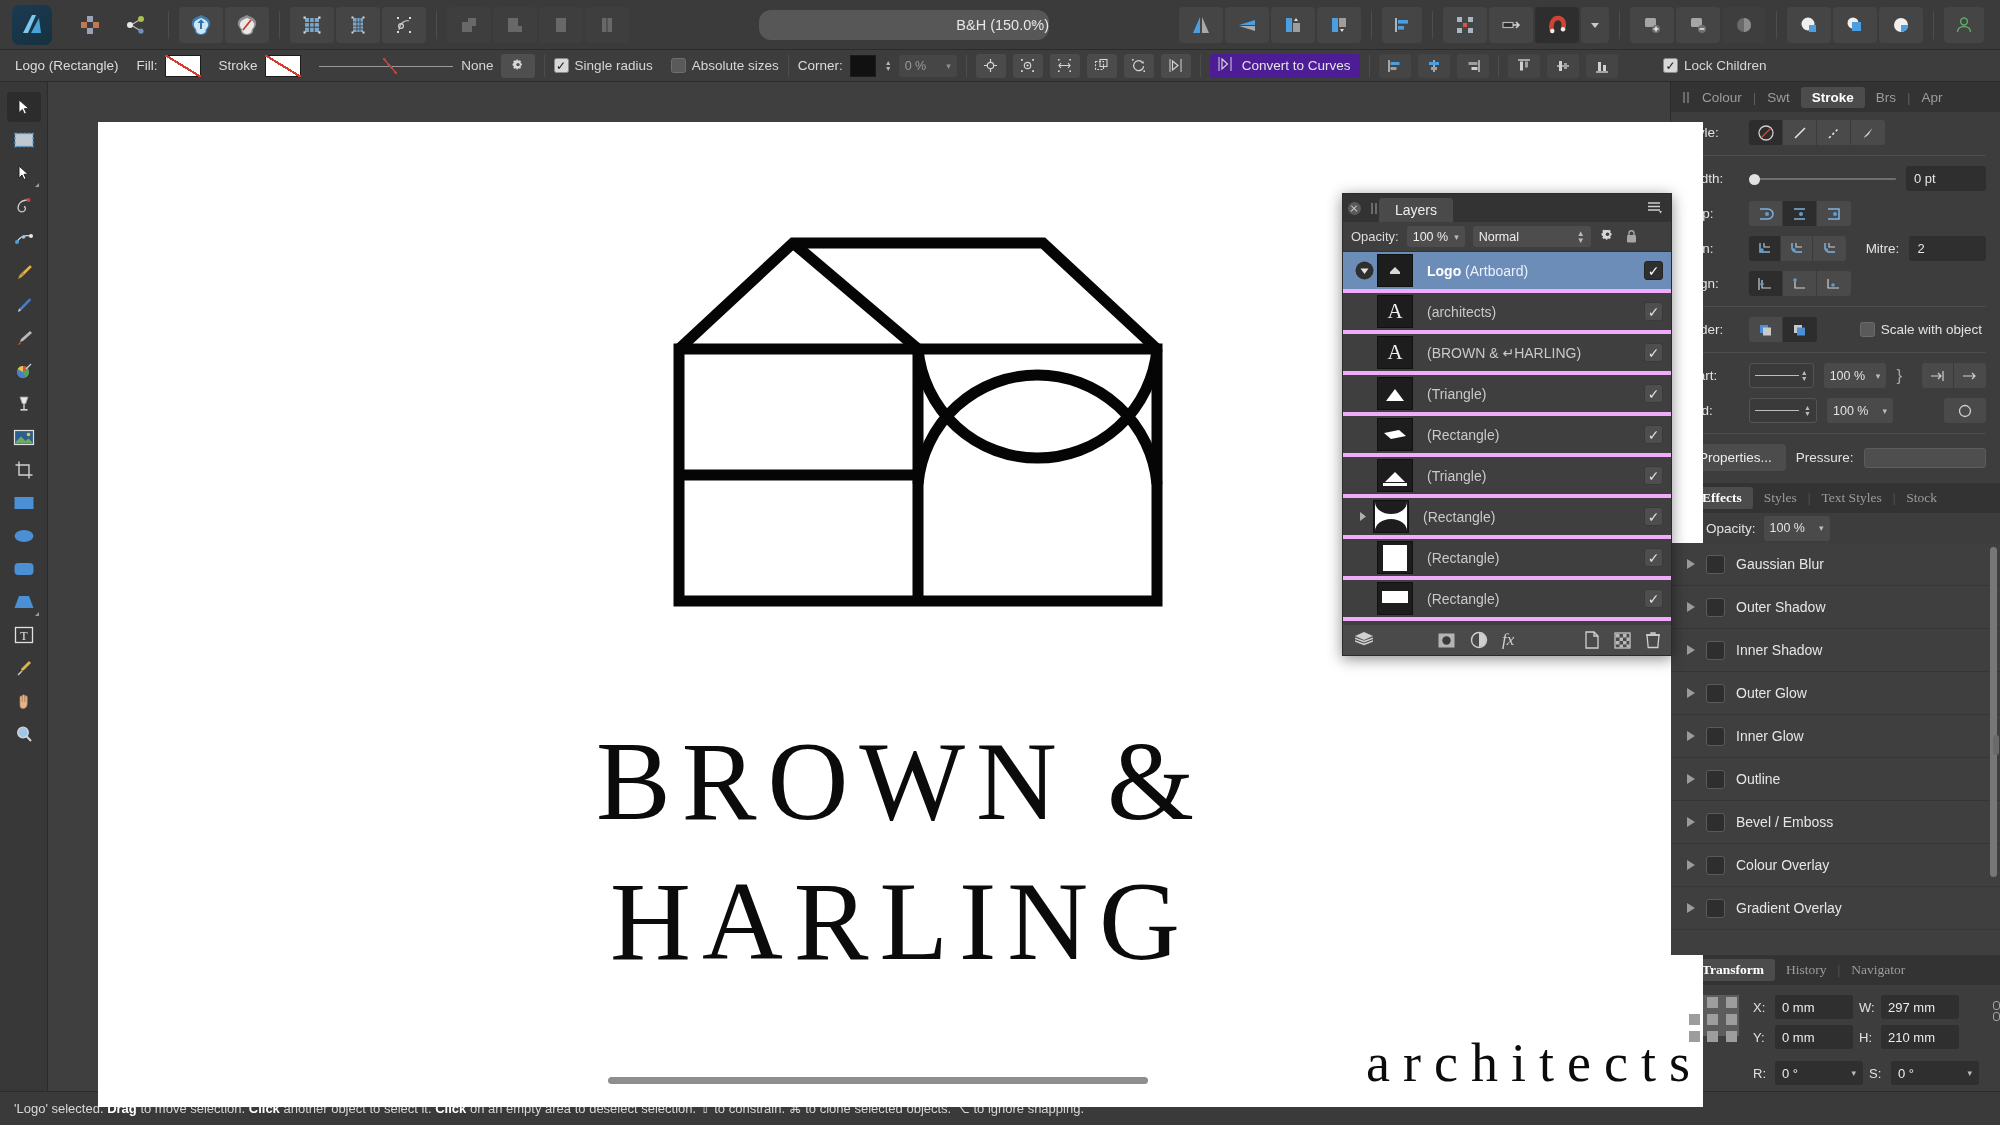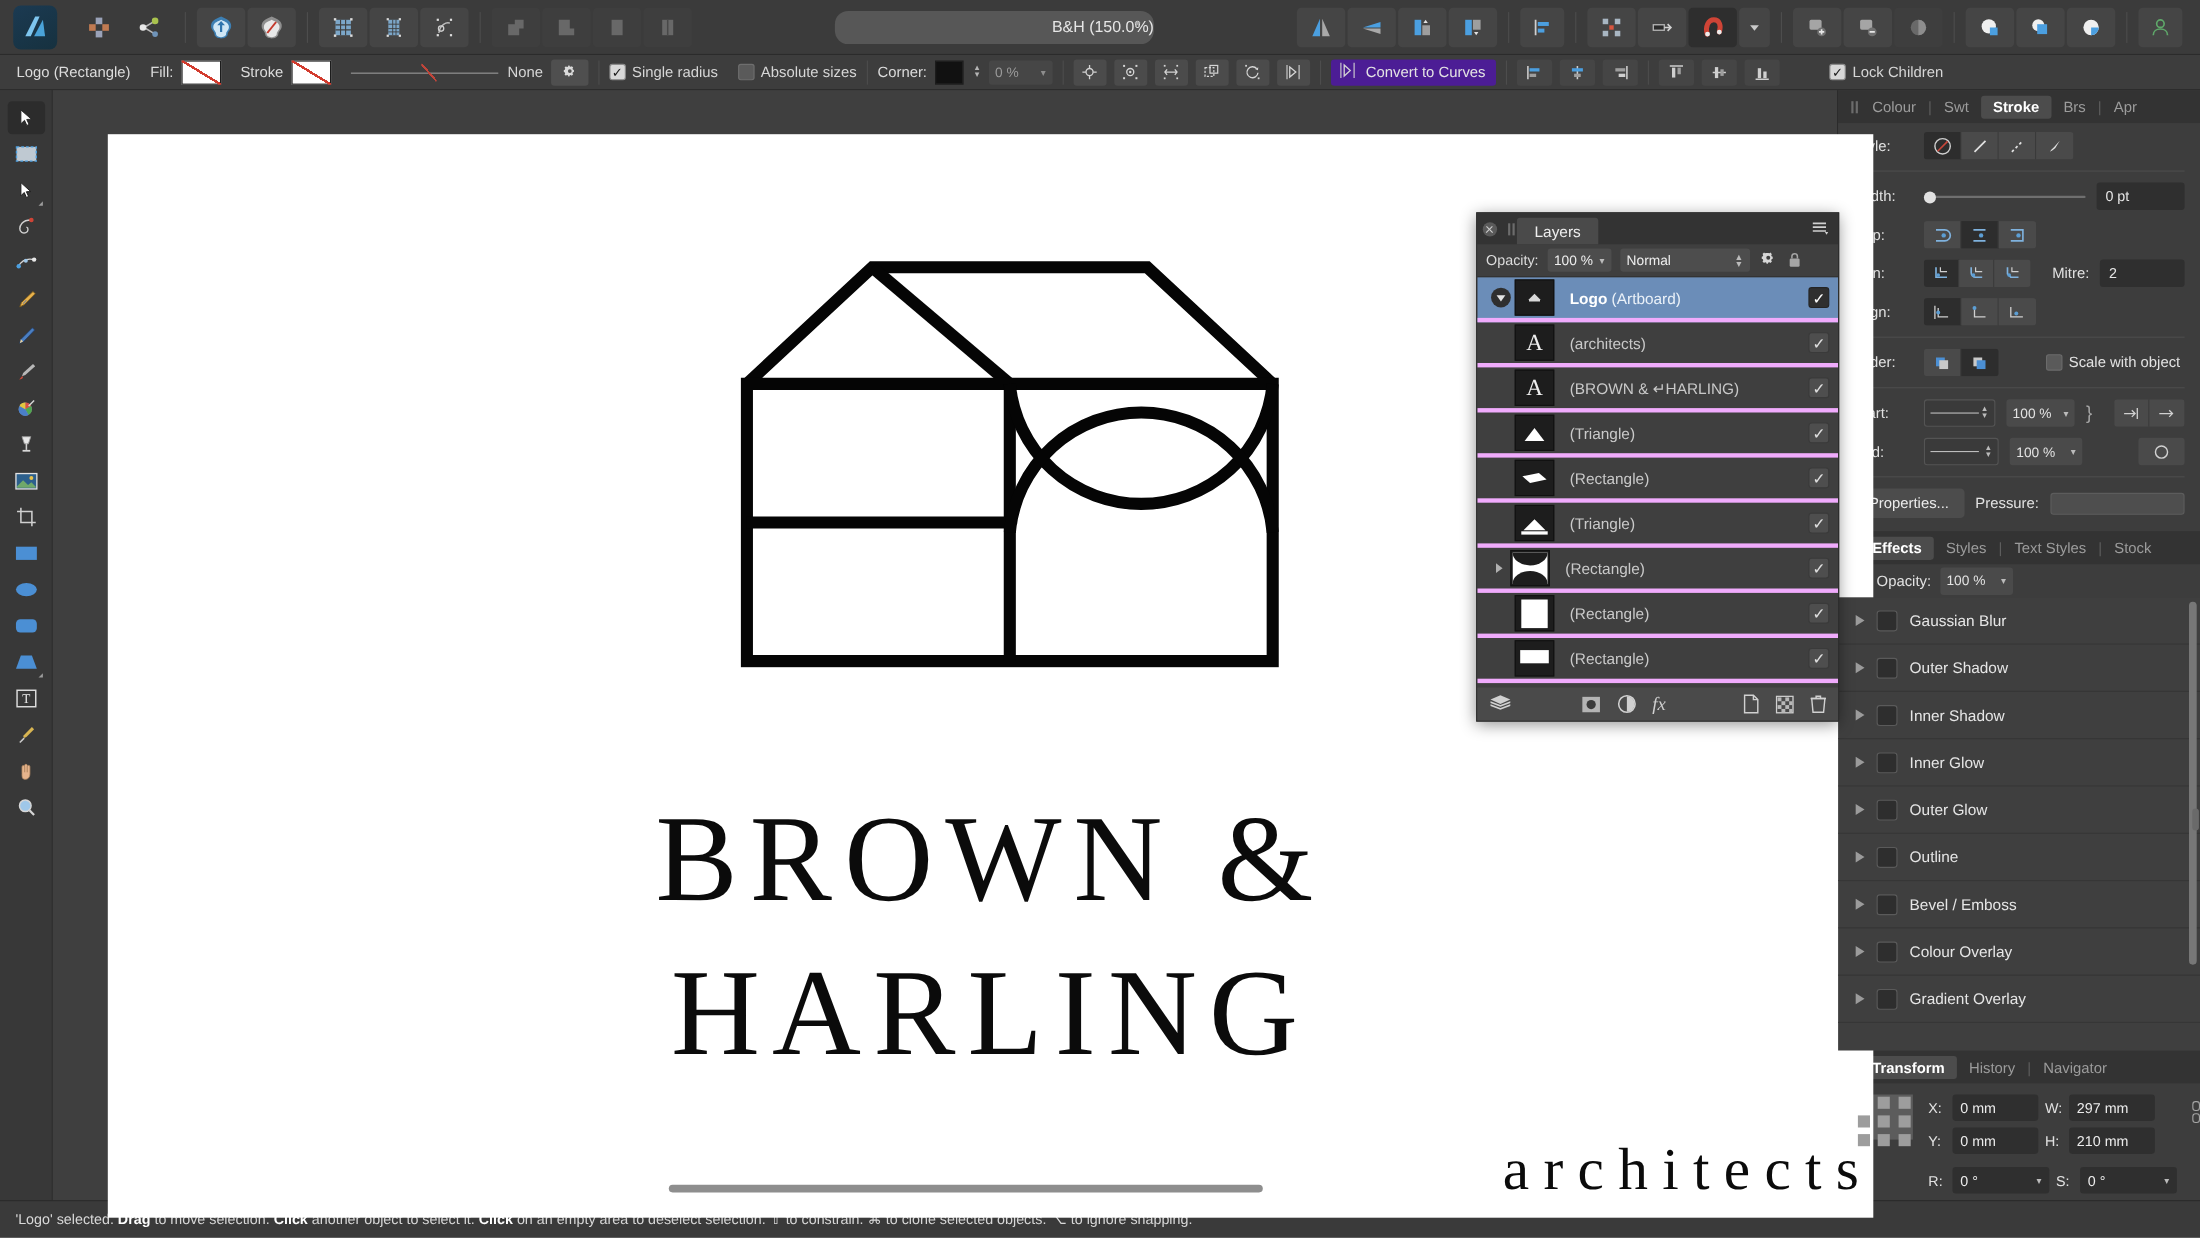--- a/index.html
+++ b/index.html
@@ -237,21 +237,21 @@
     height:25px;width:66px;background:#4a4a4a;border-radius:3px;display:flex;align-items:center;
     justify-content:space-between;padding:0 6px;font-size:12.5px;color:#e3e3e3;cursor:pointer;
   }
   .btn-std {
     height:27px;background:#4c4c4c;border-radius:4px;padding:0 14px;display:flex;align-items:center;
     color:#ececec;font-size:13.5px;cursor:pointer;
   }
   .pressure-bar { flex:1 1 auto; height:20px;background:#4e4e4e;border:1px solid #5c5c5c;border-radius:3px; cursor:pointer;}
 
   
-  .effects-head { height:30px; background:#333; display:flex;align-items:center;padding-left:6px;gap:0;font-size:13.5px;}
+  .effects-head { height:30px; background:#333; display:flex;align-items:center;padding-left:6px;gap:0;font-size:13.5px;font-family:Liberation Serif, serif;}
   .fillop { height:30px;background:#3d3d3d;display:flex;align-items:center;gap:8px;padding:0 14px;font-size:13.5px;color:#e2e2e2;}
   .fx-list { background:#3f3f3f; flex:1 1 auto; overflow:hidden; position:relative; }
   .fxrow { height:43px;display:flex;align-items:center;gap:11px;padding:0 16px;border-bottom:1px solid #363636;cursor:pointer;font-size:14px;color:#e6e6e6;}
   .tri { width:0;height:0;border-left:8px solid #9b9b9b;border-top:5.5px solid transparent;border-bottom:5.5px solid transparent;cursor:pointer;}
   .fxchk { width:19px;height:19px;border-radius:3px;background:#2e2e2e;border:1px solid #5a5a5a; }
   .fx-scroll { position:absolute; right:3px; top:4px; width:7px; height:330px; background:#777; border-radius:4px; cursor:pointer;}
 
   
   .tpanel { background:#3d3d3d; padding:0 0 6px 0; }
   .tgrid { display:flex; align-items:flex-start; gap:14px; padding:10px 14px 0 16px; }
@@ -1308,26 +1308,26 @@
           <span>Outer Shadow</span>
         </div>
         <div class="fxrow">
           <i class="tri"></i>
           <i class="fxchk"></i>
           <span>Inner Shadow</span>
         </div>
         <div class="fxrow">
           <i class="tri"></i>
           <i class="fxchk"></i>
-          <span>Inner Glow</span>
+          <span>Outer Glow</span>
         </div>
         <div class="fxrow">
           <i class="tri"></i>
           <i class="fxchk"></i>
-          <span>Outer Glow</span>
+          <span>Inner Glow</span>
         </div>
         <div class="fxrow">
           <i class="tri"></i>
           <i class="fxchk"></i>
           <span>Outline</span>
         </div>
         <div class="fxrow">
           <i class="tri"></i>
           <i class="fxchk"></i>
           <span>Bevel / Emboss</span>

